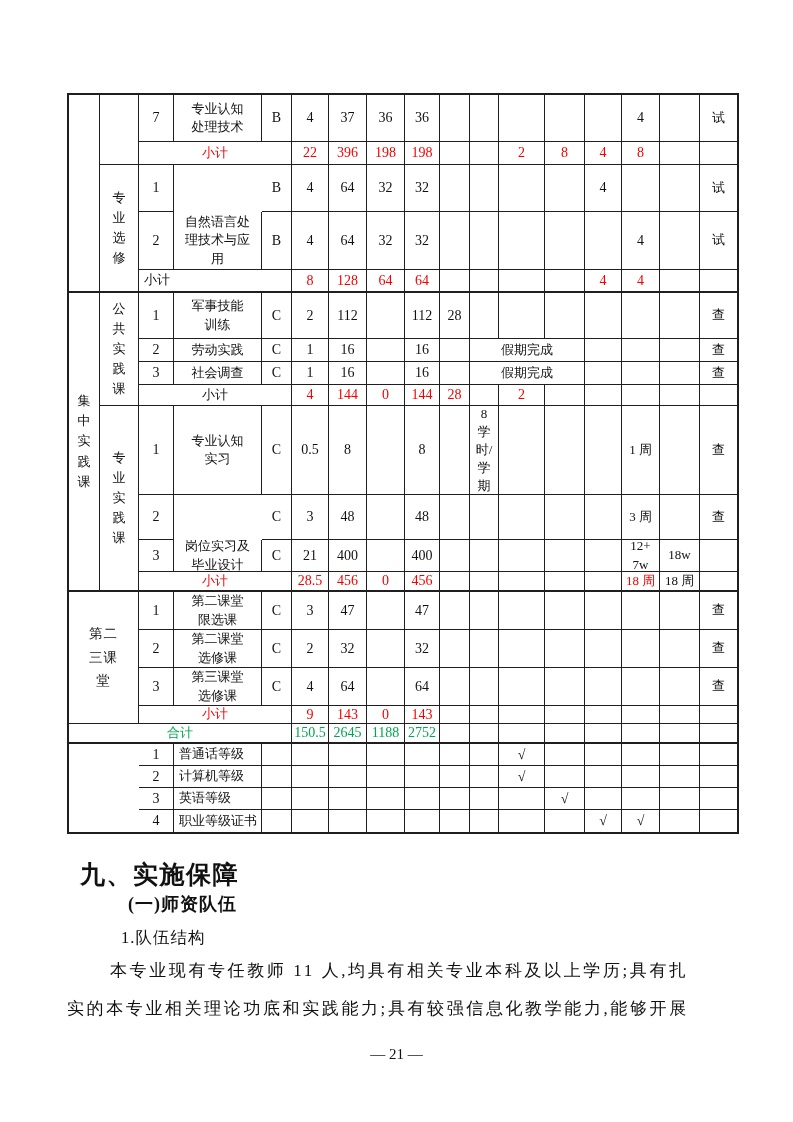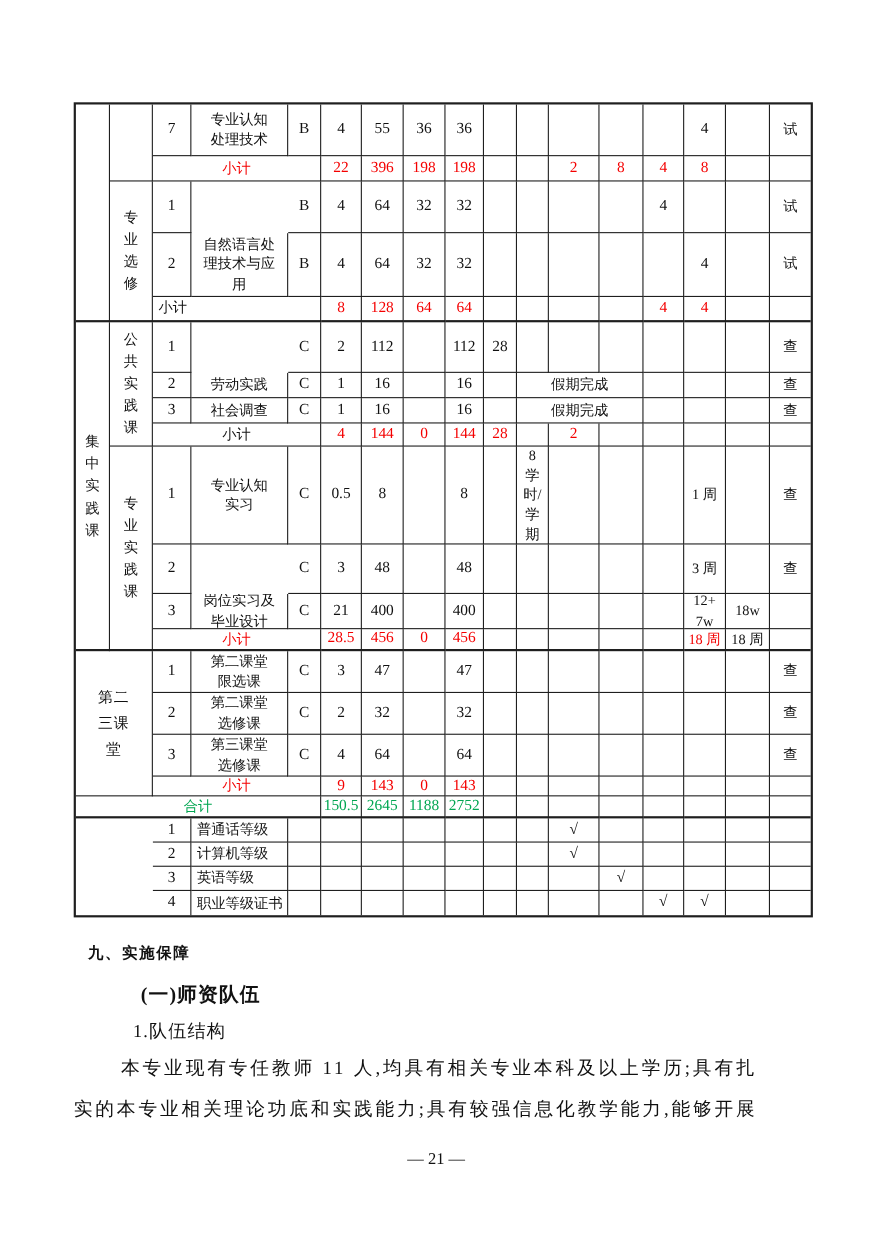--- a/index.html
+++ b/index.html
@@ -17,39 +17,39 @@
     text-align:center;white-space:pre-line;overflow:hidden;
     font-size:14px;line-height:1.25;box-sizing:border-box;
   }
   .name{font-size:13px;line-height:1.4;}
   .vert{font-size:13px;line-height:1.55;}
   .vert2{font-size:13.5px;line-height:1.75;letter-spacing:1px;}
   .left{justify-content:flex-start;text-align:left;padding-left:5px;}
   .red{color:#f40000;}
   .green{color:#00a651;}
   .abs{position:absolute;white-space:nowrap;}
-  .h1{left:80px;top:858px;font-size:14px;font-weight:bold;letter-spacing:1.5px;}
+  .h1{left:80px;top:858px;font-size:25px;font-weight:bold;letter-spacing:1.5px;}
   .h2{left:128px;top:892px;font-size:18px;font-weight:bold;letter-spacing:1px;}
   .h3{left:121px;top:927px;font-size:16.5px;letter-spacing:1px;}
   .p1{left:110px;top:959px;font-size:17px;letter-spacing:2.6px;}
   .p2{left:67px;top:997px;font-size:17px;letter-spacing:2.6px;}
   .pgnum{left:0;top:1046px;width:793px;text-align:center;font-size:15px;white-space:nowrap;position:absolute;}
 </style>
 </head>
 <body>
 
 <div class="tbl" style="left: 67px; top: 93px; grid-template-columns: 31px 39px 35px 88px 30px 37px 38px 38px 35px 30px 29px 46px 40px 37px 38px 40px 37px; grid-template-rows: 47px 23px 47px 58px 23px 46px 23px 23px 21px 89px 45px 32px 20px 38px 38px 38px 18px 20px 22px 22px 22px 22px;">
     <div class="cell" style="grid-area: 1 / 1 / span 5 / span 1; border-bottom-width: 2px;"></div>
     <div class="cell" style="grid-area: 1 / 2 / span 2 / span 1;"></div>
     <div class="cell" style="grid-area: 1 / 3 / span 1 / span 1;">7</div>
     <div class="cell name" style="grid-area: 1 / 4 / span 1 / span 1;">专业认知
 处理技术</div>
     <div class="cell" style="grid-area: 1 / 5 / span 1 / span 1;">B</div>
     <div class="cell" style="grid-area: 1 / 6 / span 1 / span 1;">4</div>
-    <div class="cell" style="grid-area: 1 / 7 / span 1 / span 1;">55</div>
+    <div class="cell" style="grid-area: 1 / 7 / span 1 / span 1;">37</div>
     <div class="cell" style="grid-area: 1 / 8 / span 1 / span 1;">36</div>
     <div class="cell" style="grid-area: 1 / 9 / span 1 / span 1;">36</div>
     <div class="cell" style="grid-area: 1 / 10 / span 1 / span 1;"></div>
     <div class="cell" style="grid-area: 1 / 11 / span 1 / span 1;"></div>
     <div class="cell" style="grid-area: 1 / 12 / span 1 / span 1;"></div>
     <div class="cell" style="grid-area: 1 / 13 / span 1 / span 1;"></div>
     <div class="cell" style="grid-area: 1 / 14 / span 1 / span 1;"></div>
     <div class="cell" style="grid-area: 1 / 15 / span 1 / span 1;">4</div>
     <div class="cell" style="grid-area: 1 / 16 / span 1 / span 1;"></div>
     <div class="cell name" style="grid-area: 1 / 17 / span 1 / span 1; border-right: none;">试</div>
@@ -118,20 +118,22 @@
 中
 实
 践
 课</div>
     <div class="cell vert" style="grid-area: 6 / 2 / span 4 / span 1;">公
 共
 实
 践
 课</div>
     <div class="cell" style="grid-area: 6 / 3 / span 1 / span 1;">1</div>
+    <div class="cell name" style="grid-area: 6 / 4 / span 1 / span 1;">军事技能
+训练</div>
     <div class="cell" style="grid-area: 6 / 5 / span 1 / span 1;">C</div>
     <div class="cell" style="grid-area: 6 / 6 / span 1 / span 1;">2</div>
     <div class="cell" style="grid-area: 6 / 7 / span 1 / span 1;">112</div>
     <div class="cell" style="grid-area: 6 / 8 / span 1 / span 1;"></div>
     <div class="cell" style="grid-area: 6 / 9 / span 1 / span 1;">112</div>
     <div class="cell" style="grid-area: 6 / 10 / span 1 / span 1;">28</div>
     <div class="cell" style="grid-area: 6 / 11 / span 1 / span 1;"></div>
     <div class="cell" style="grid-area: 6 / 12 / span 1 / span 1;"></div>
     <div class="cell" style="grid-area: 6 / 13 / span 1 / span 1;"></div>
     <div class="cell" style="grid-area: 6 / 14 / span 1 / span 1;"></div>

